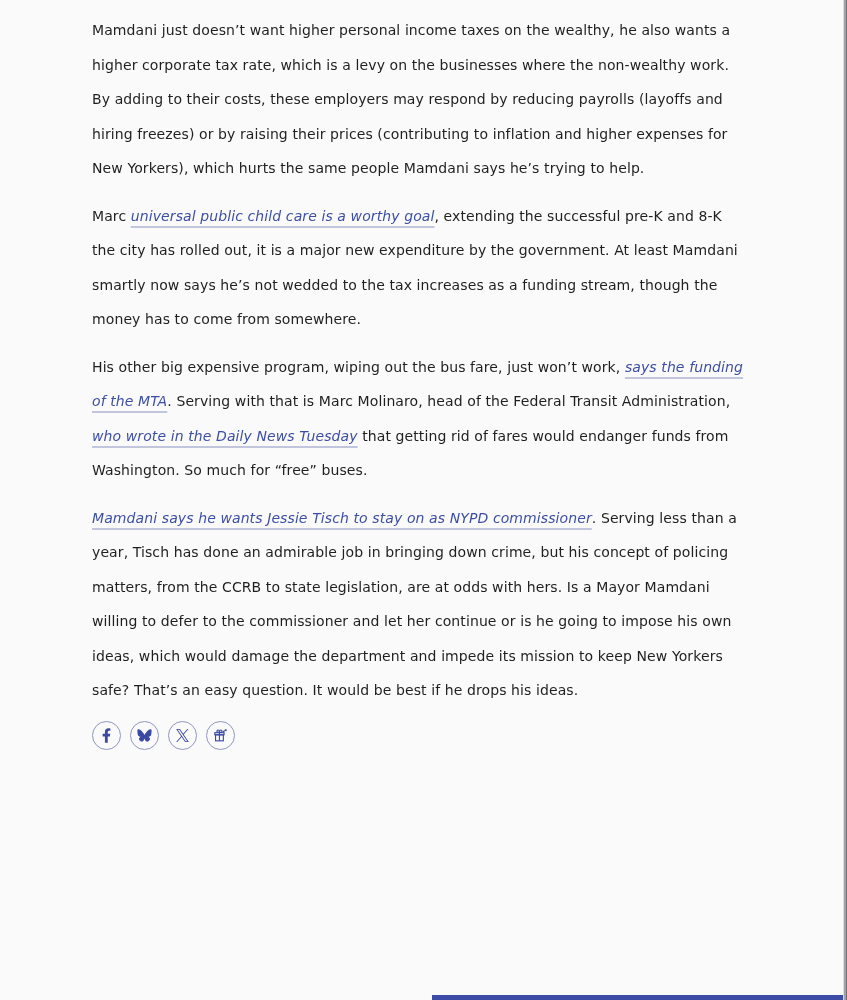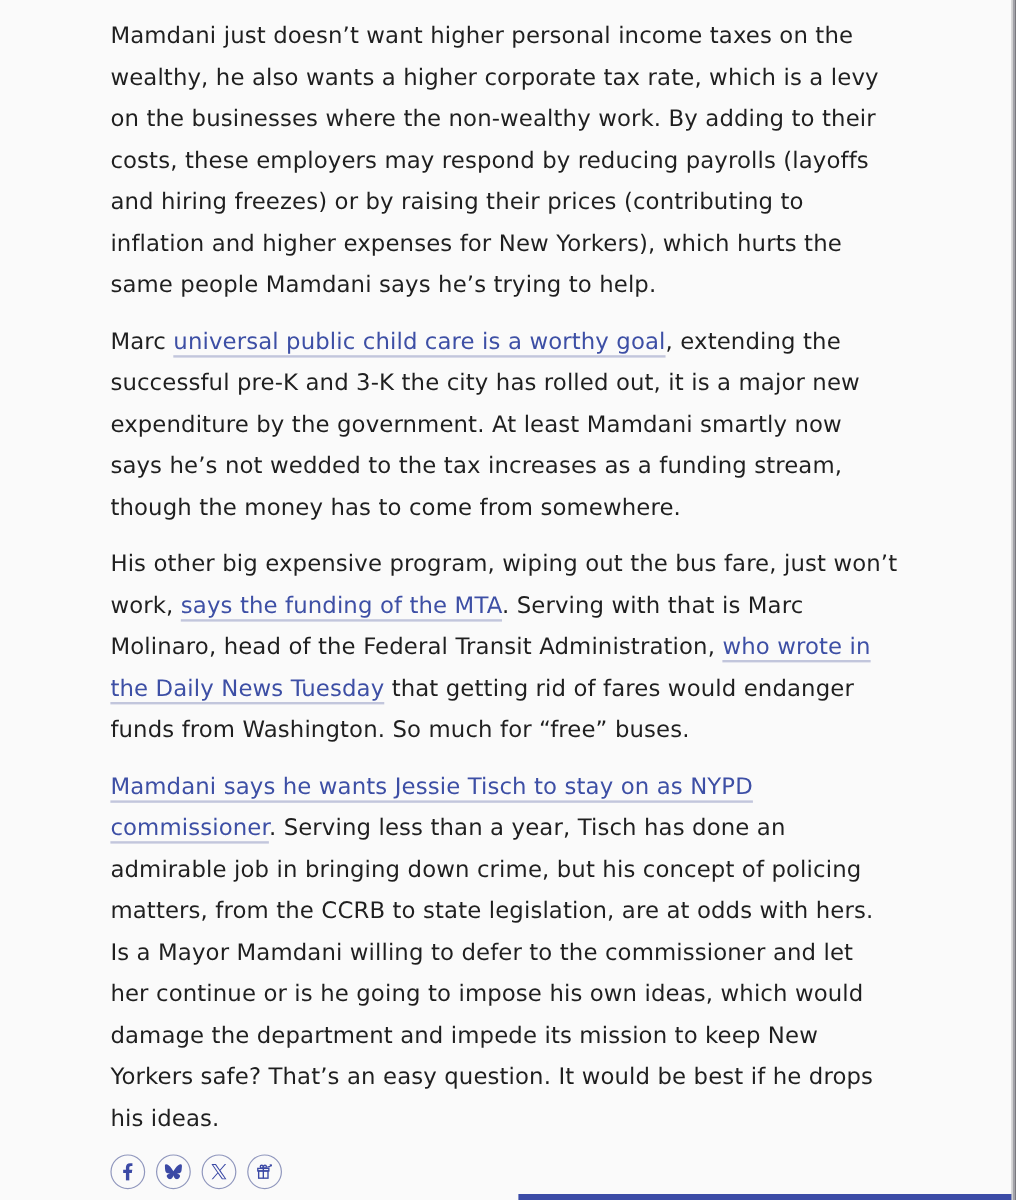--- a/index.html
+++ b/index.html
@@ -22,31 +22,32 @@
     overflow:hidden;
   }
   .article{
     position:absolute;
     top:0;left:92px;
     width:656px;
     padding-top:13px;
   }
   .article p{
     margin:0 0 13px 0;
-    font-size:19px;
+    font-size:14px;
     line-height:34.5px;
     letter-spacing:0.1px;
   }
   .article a{
     color:var(--link);
     text-decoration:underline;
     text-decoration-color:var(--link-underline);
     text-decoration-thickness:1.5px;
     text-underline-offset:5px;
     cursor:pointer;
+    font-style:italic;
   }
   .share-bar{
     display:flex;
     gap:9px;
     margin-top:11px;
     align-items:center;
   }
   .share-btn{
     width:29px;height:29px;
     border-radius:50%;
@@ -73,21 +74,21 @@
     border-left:1.5px solid #dcdcdc;
     border-right:1px solid #6e6e74;
   }
 </style>
 </head>
 <body>
 
 <main class="article">
   <div id="article-body">
       <p><span>Mamdani just doesn’t want higher personal income taxes on the wealthy, he also wants a higher corporate tax rate, which is a levy on the businesses where the non-wealthy work. By adding to their costs, these employers may respond by reducing payrolls (layoffs and hiring freezes) or by raising their prices (contributing to inflation and higher expenses for New Yorkers), which hurts the same people Mamdani says he’s trying to help.</span></p>
-      <p><span>Marc </span><a>universal public child care is a worthy goal</a><span>, extending the successful pre-K and 3-K the city has rolled out, it is a major new expenditure by the government. At least Mamdani smartly now says he’s not wedded to the tax increases as a funding stream, though the money has to come from somewhere.</span></p>
+      <p><span>Marc </span><a>universal public child care is a worthy goal</a><span>, extending the successful pre-K and 8-K the city has rolled out, it is a major new expenditure by the government. At least Mamdani smartly now says he’s not wedded to the tax increases as a funding stream, though the money has to come from somewhere.</span></p>
       <p><span>His other big expensive program, wiping out the bus fare, just won’t work, </span><a>says the funding of the MTA</a><span>. Serving with that is Marc Molinaro, head of the Federal Transit Administration, </span><a>who wrote in the Daily News Tuesday</a><span> that getting rid of fares would endanger funds from Washington. So much for “free” buses.</span></p>
       <p><a>Mamdani says he wants Jessie Tisch to stay on as NYPD commissioner</a><span>. Serving less than a year, Tisch has done an admirable job in bringing down crime, but his concept of policing matters, from the CCRB to state legislation, are at odds with hers. Is a Mayor Mamdani willing to defer to the commissioner and let her continue or is he going to impose his own ideas, which would damage the department and impede its mission to keep New Yorkers safe? That’s an easy question. It would be best if he drops his ideas.</span></p>
     </div>
 
   <div class="share-bar">
     <button class="share-btn">
       <span>
         <svg width="9" height="15" viewBox="0 0 320 512">
           <path fill="#3b49a5" d="M279.14 288l14.22-92.66h-88.91v-60.13c0-25.35 12.42-50.06 52.24-50.06h40.42V6.26S260.43 0 225.36 0c-73.22 0-121.08 44.38-121.08 124.72v70.62H22.89V288h81.39v224h100.17V288z"></path>
         </svg>

